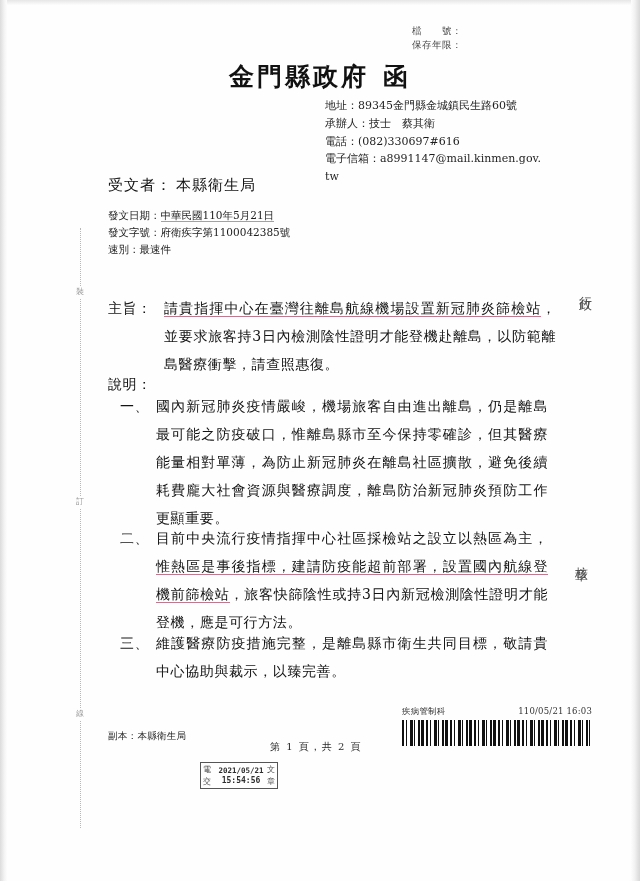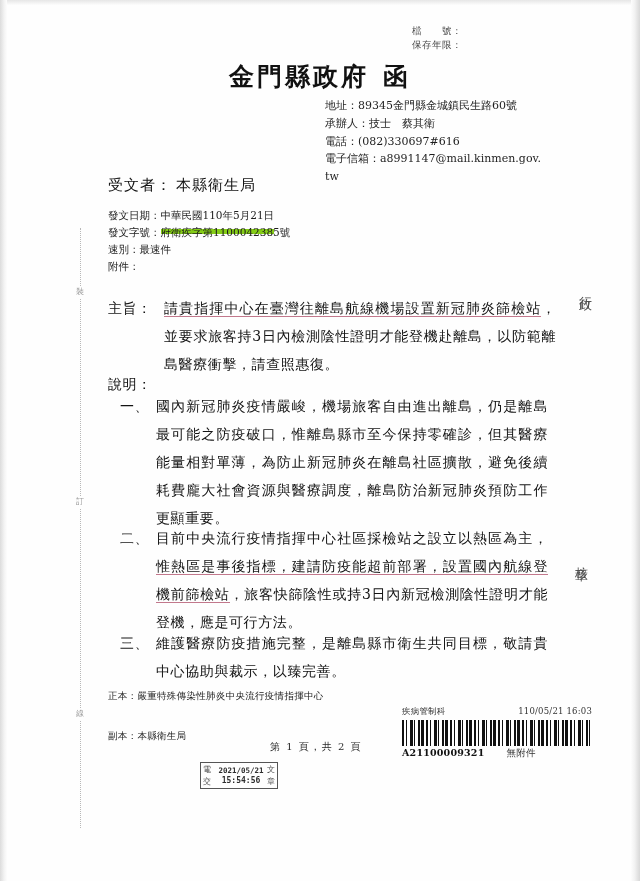--- a/index.html
+++ b/index.html
@@ -111,22 +111,22 @@
   
   .meta {
     position: absolute;
     left: 108px;
     top: 207px;
     font-size: 10.5px;
     line-height: 1.62;
     color: #1c1c1c;
   }
   .meta .u-red {
-    border-bottom: 5px solid #84cc16;
-    padding-bottom: 8px;
+    border-bottom: 1px solid #84cc16;
+    padding-bottom: 0px;
   }
 
   
   .sec {
     position: absolute;
     left: 108px;
     font-size: 14px;
     line-height: 28px;
     color: #131313;
     letter-spacing: 0.6px;
@@ -325,21 +325,20 @@
   </div>
 
   <div class="recipient">
     <span>受文者：</span><span class="val">本縣衛生局</span>
   </div>
 
   <div class="meta">
     <div><span>發文日期：</span><span class="u-red">中華民國110年5月21日</span></div>
     <div><span>發文字號：</span><span>府衛疾字第1100042385號</span></div>
     <div><span>速別：</span><span>最速件</span></div>
-    <div>附件：</div>
   </div>
 
   <div class="sec" id="subject">
     <div class="sec-label">主旨：</div>
     <div class="sec-body"><span class="u-red">請貴指揮中心在臺灣往離島航線機場設置新冠肺炎篩檢站</span><span>，並要求旅客持3日內檢測陰性證明才能登機赴離島，以防範離島醫療衝擊，請查照惠復。</span></div>
   </div>
 
   <div class="sec" id="explain-label">
     <div class="sec-label">說明：</div>
   </div>
@@ -352,23 +351,20 @@
   <div class="item" id="item-2">
     <span class="num">二、</span>
     <div class="txt"><span>目前中央流行疫情指揮中心社區採檢站之設立以熱區為主，</span><span class="u-red">惟熱區是事後指標，建請防疫能超前部署，設置國內航線登機前篩檢站</span><span>，旅客快篩陰性或持3日內新冠檢測陰性證明才能登機，應是可行方法。</span></div>
   </div>
 
   <div class="item" id="item-3">
     <span class="num">三、</span>
     <div class="txt">維護醫療防疫措施完整，是離島縣市衛生共同目標，敬請貴中心協助與裁示，以臻完善。</div>
   </div>
 
-  <div class="dist" id="dist-main">
-    <span>正本：</span><span>嚴重特殊傳染性肺炎中央流行疫情指揮中心</span>
-  </div>
   <div class="dist" id="dist-copy">
     <span>副本：</span><span>本縣衛生局</span>
   </div>
 
   <div class="stamp-box">
     <span class="corner c-tl">電</span>
     <span class="corner c-tr">文</span>
     <span class="corner c-bl">交</span>
     <span class="corner c-br">章</span>
     <span class="stamp-date">2021/05/21</span>
@@ -376,22 +372,18 @@
   </div>
 
   <div class="page-no">第 1 頁，共 2 頁</div>
 
   <div class="barcode-block">
     <div class="barcode-top">
       <span>疾病管制科</span>
       <span>110/05/21 16:03</span>
     </div>
     <div class="barcode-bars"></div>
-    <div class="barcode-bottom">
-      <span>A21100009321</span>
-      <span class="attach">無附件</span>
-    </div>
   </div>
 
   <div class="seal" id="seal-1">行政</div>
   <div class="seal" id="seal-2">核章</div>
 
 </div>
 
 </body></html>

